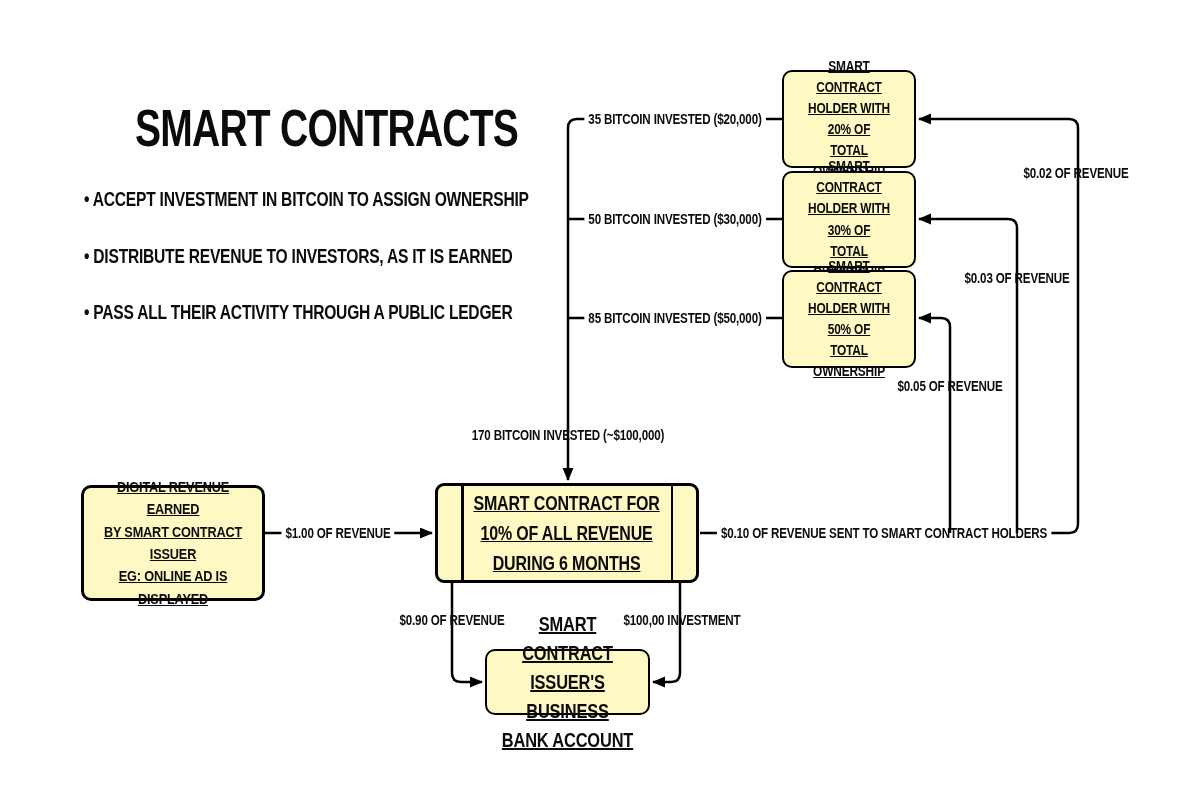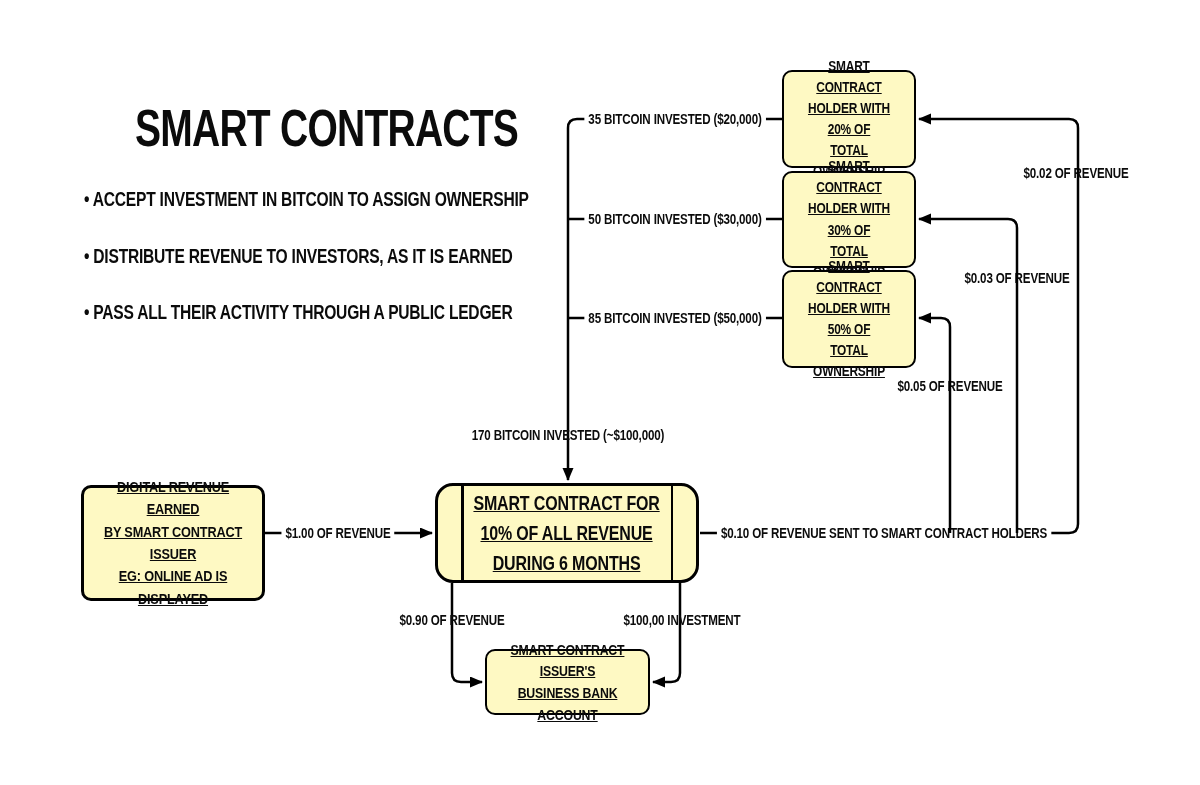--- a/index.html
+++ b/index.html
@@ -24,26 +24,26 @@
   .node .txt{
     display:block;white-space:pre-line;font-weight:bold;
     transform:scaleX(0.82);transform-origin:center;
     letter-spacing:-0.2px;line-height:1.45;
   }
   .holder{left:782px;width:134px;height:98px;font-size:14.5px;}
   #node-holder-20{top:70px;}
   #node-holder-30{top:171px;height:97px;}
   #node-holder-50{top:270px;}
   #node-revenue-source{left:81px;top:485px;width:184px;height:116px;font-size:15.5px;border-width:3px;}
-  #node-smart-contract{left:435px;top:483px;width:264px;height:100px;font-size:19.5px;border-width:3px;border-radius:18px;}
+  #node-smart-contract{left:435px;top:483px;width:264px;height:100px;font-size:19.5px;border-width:3px;border-radius:9px;}
   #node-smart-contract .txt{line-height:1.55;}
   .band{position:absolute;top:0;bottom:0;width:2.5px;background:#000;}
   .band.l{left:23px;}
   .band.r{right:23px;}
-  #node-bank-account{left:485px;top:649px;width:165px;height:66px;font-size:15px;}
+  #node-bank-account{left:485px;top:649px;width:165px;height:66px;font-size:20px;}
 
   
   .lbl{
     position:absolute;white-space:nowrap;font-weight:bold;font-size:14.5px;
     letter-spacing:-0.2px;line-height:17px;
     transform:translate(-50%,-50%) scaleX(0.8);
     z-index:2;
   }
   .lbl.bg{background:#ffffff;padding:0 5px;}
 

